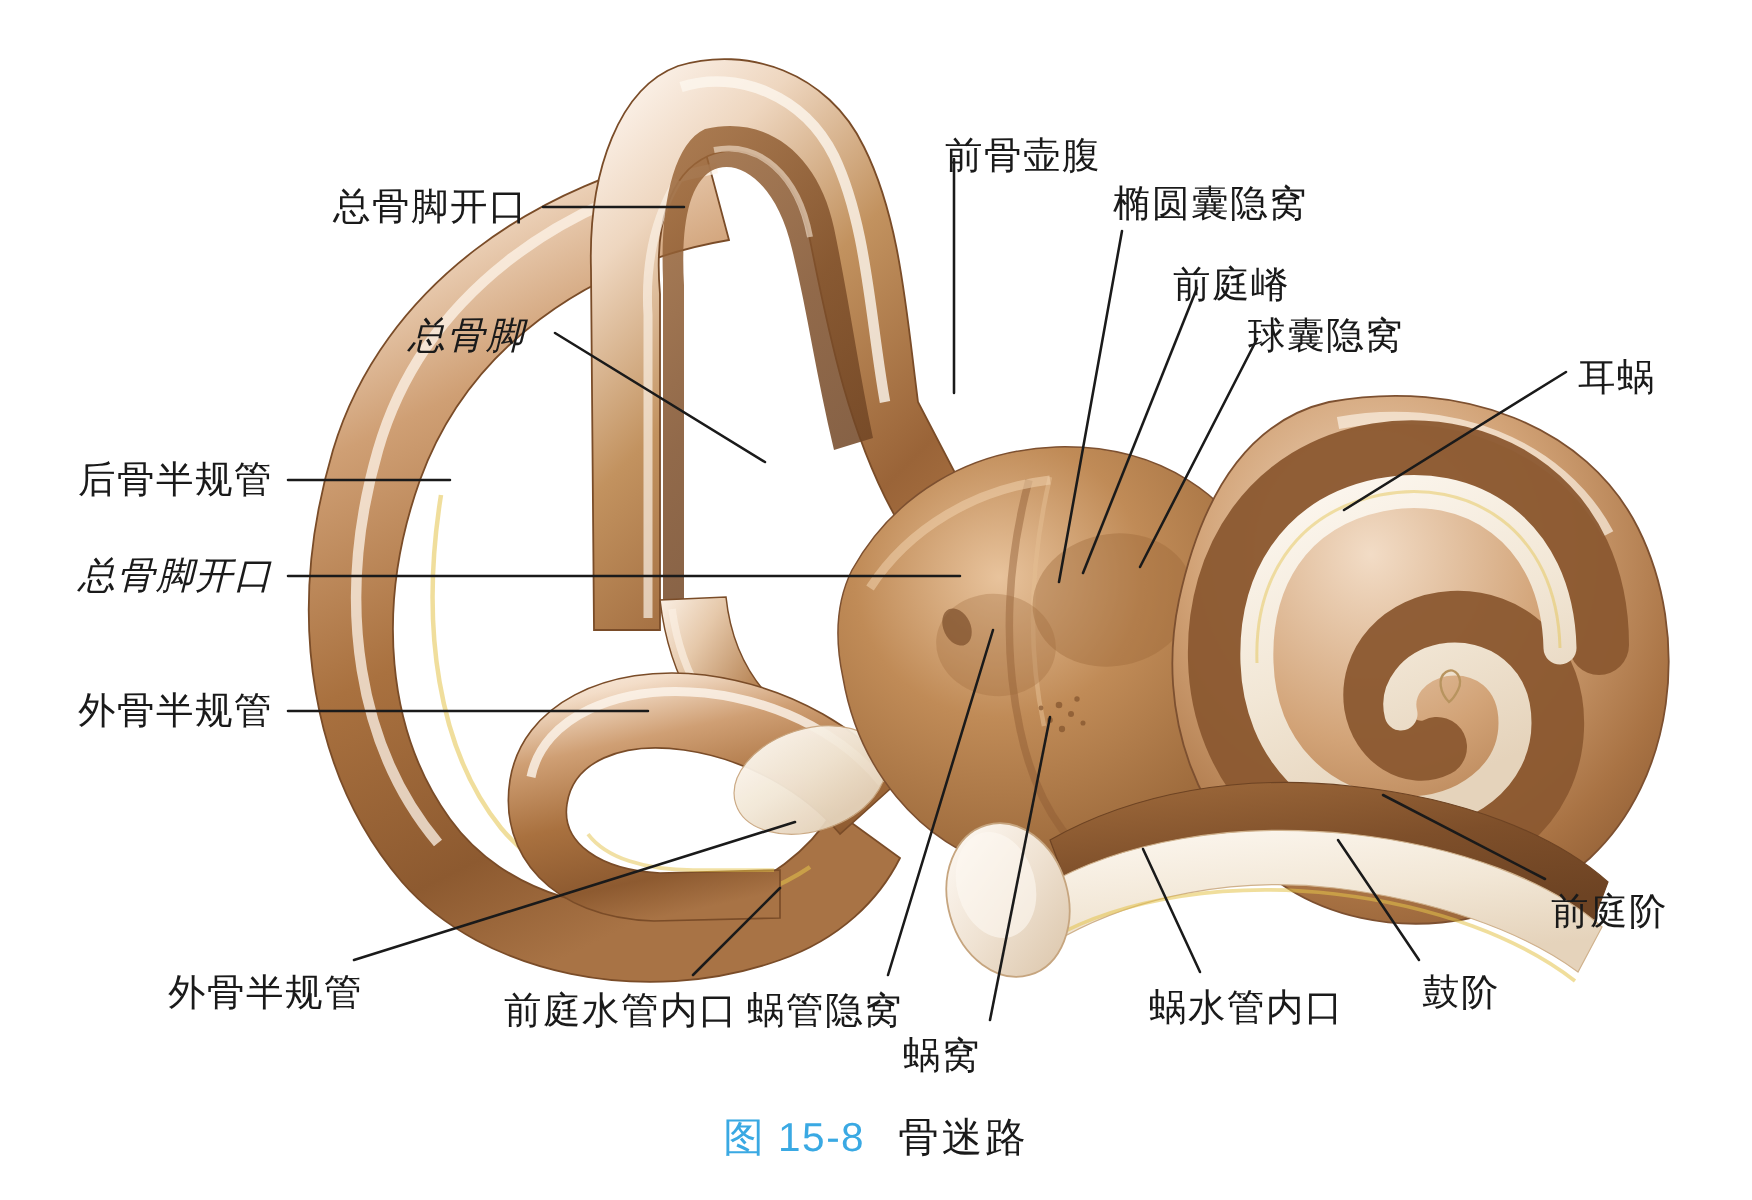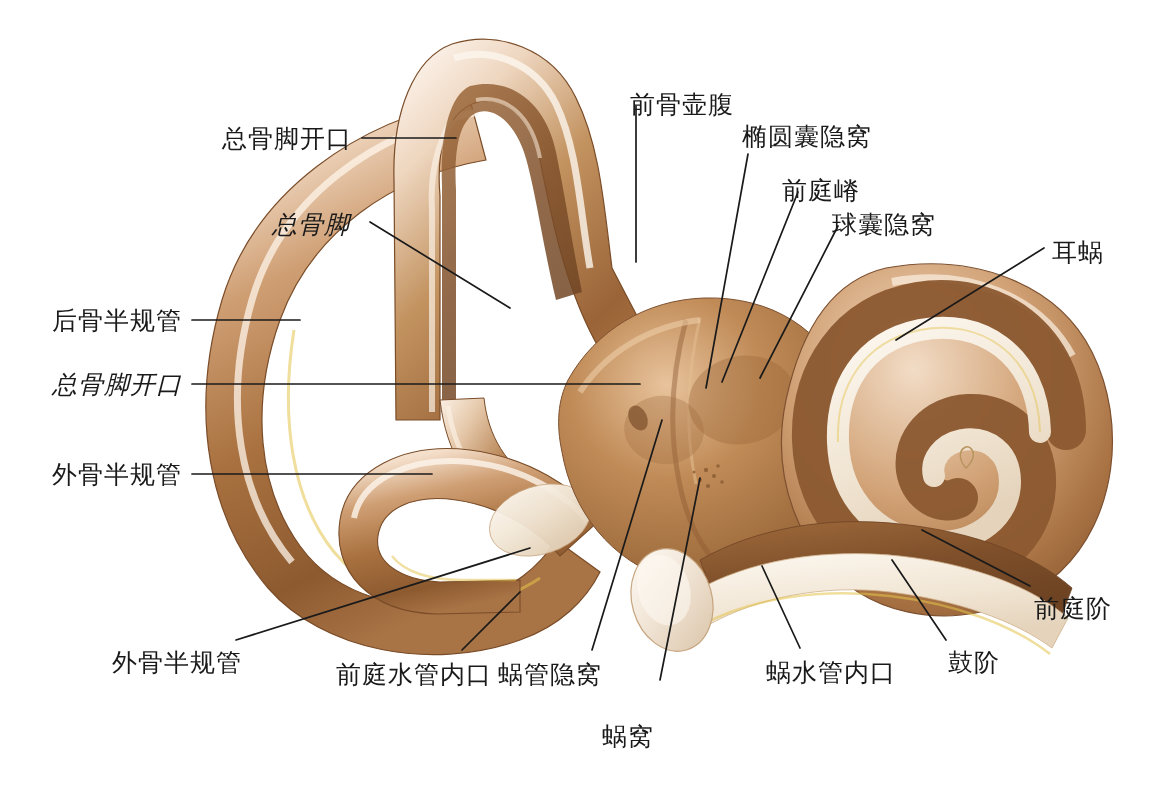--- a/index.html
+++ b/index.html
@@ -253,25 +253,28 @@
 
   <div id="labels-layer">
       <div class="label" style="left: 222px; top: 126px;">总骨脚开口</div>
       <div class="label" style="left: 272px; top: 212px; font-style: italic;">总骨脚</div>
       <div class="label" style="left: 52px; top: 308px;">后骨半规管</div>
       <div class="label" style="left: 52px; top: 372px; font-style: italic;">总骨脚开口</div>
       <div class="label" style="left: 52px; top: 462px;">外骨半规管</div>
       <div class="label" style="left: 112px; top: 650px;">外骨半规管</div>
       <div class="label" style="left: 288px; top: 662px; margin-left: 48px;">前庭水管内口</div>
       <div class="label" style="left: 498px; top: 662px;">蜗管隐窝</div>
-      <div class="label" style="left: 602px; top: 692px; margin-top: 32px;">蜗窝</div>
+      <div class="label" style="left: 602px; top: 692px;">蜗窝</div>
       <div class="label" style="left: 766px; top: 660px;">蜗水管内口</div>
       <div class="label" style="left: 948px; top: 650px;">鼓阶</div>
       <div class="label" style="left: 1034px; top: 596px; text-align: right;">前庭阶</div>
       <div class="label" style="left: 604px; top: 92px; margin-left: 26px;">前骨壶腹</div>
       <div class="label" style="left: 742px; top: 124px;">椭圆囊隐窝</div>
       <div class="label" style="left: 782px; top: 178px;">前庭嵴</div>
       <div class="label" style="left: 832px; top: 212px;">球囊隐窝</div>
       <div class="label" style="left: 1052px; top: 240px;">耳蜗</div>
     </div>
 
+  <div id="caption">
+    <span class="fignum">图 15-8</span><span class="figtitle">骨迷路</span>
+  </div>
 
 </div>
 
 </body></html>

